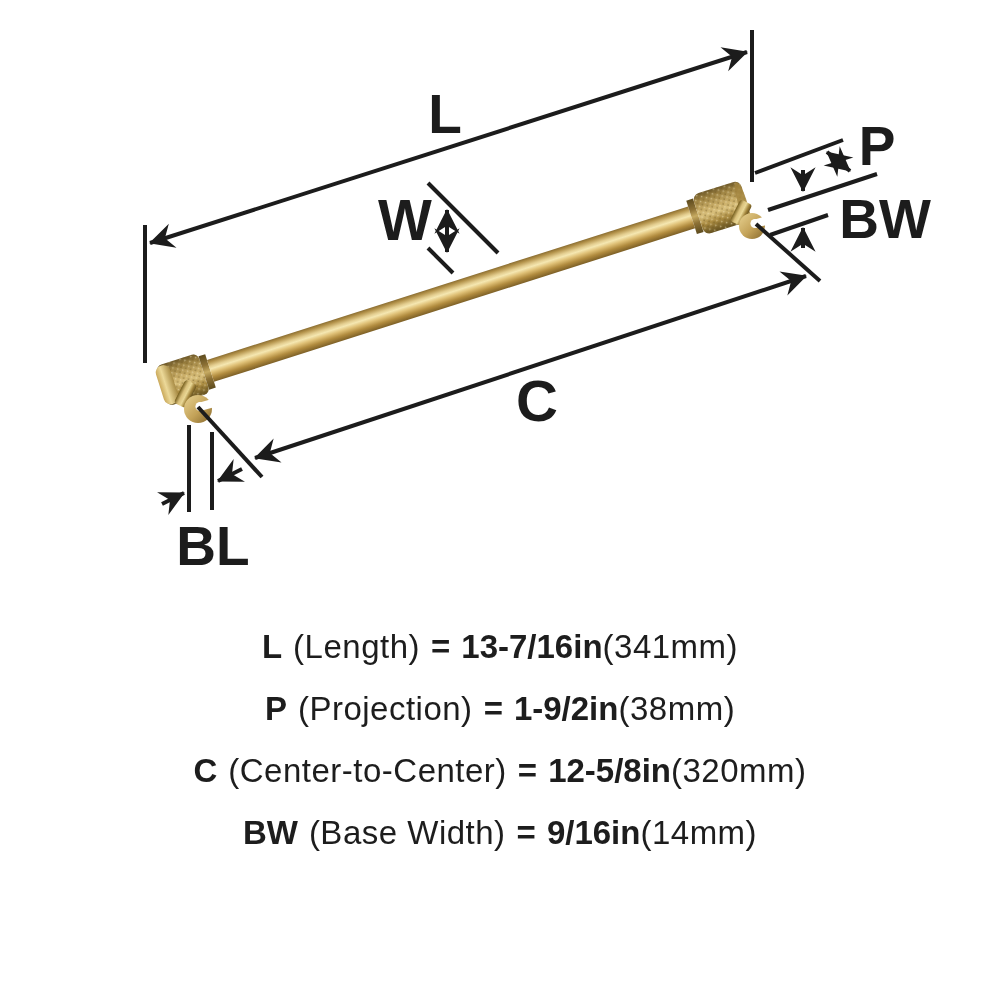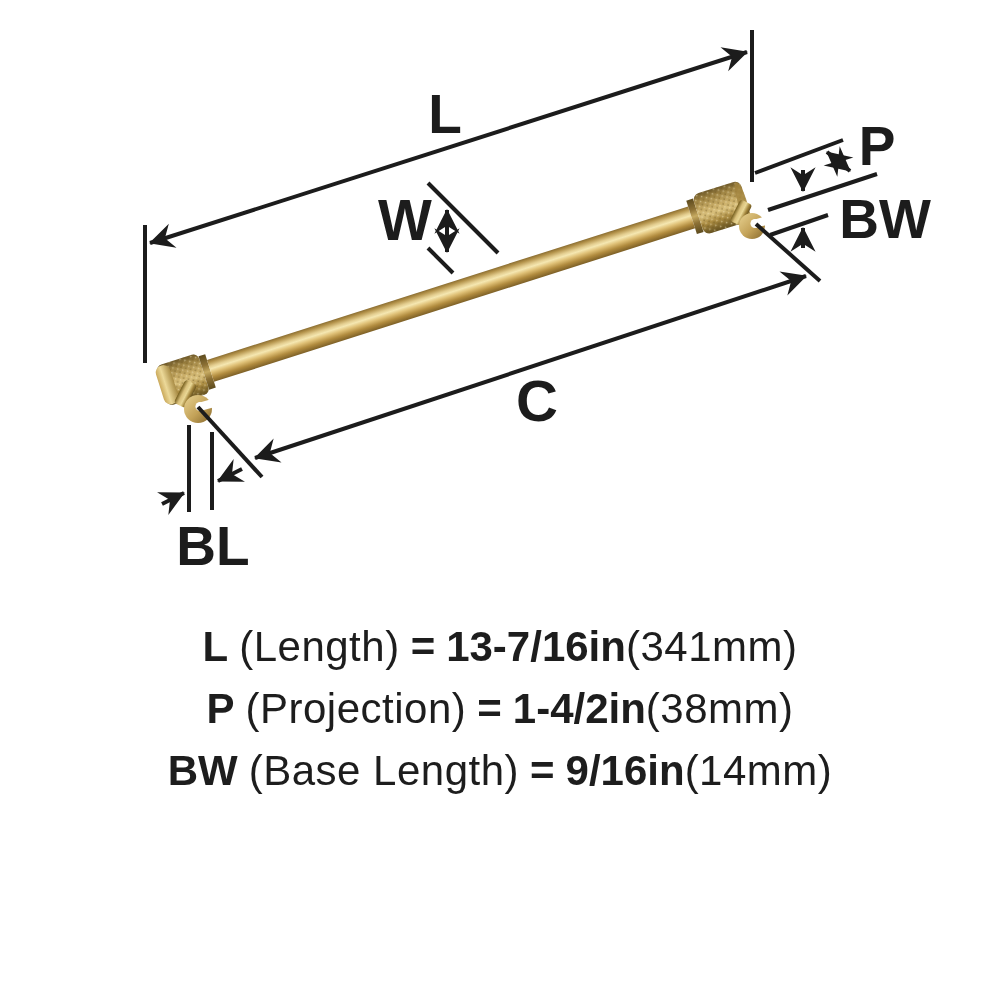--- a/index.html
+++ b/index.html
@@ -7,21 +7,21 @@
     width:1000px;height:1000px;background:#ffffff;
     font-family:"Liberation Sans",sans-serif;overflow:hidden;
   }
   .stage{position:relative;width:1000px;height:1000px;background:#fff;}
   .diagram-svg{position:absolute;left:0;top:0;}
   .dlabel{font-family:"Liberation Sans",sans-serif;font-weight:700;fill:#1c1c1c;}
   .specs{
     position:absolute;left:0;top:616px;width:1000px;
     text-align:center;color:#1d1d1d;
   }
-  .spec-line{font-size:42px;line-height:62px;white-space:nowrap;}
+  .spec-line{font-size:33px;line-height:62px;white-space:nowrap;}
   .spec-line .sym{font-weight:700;margin-right:11px;}
   .spec-line .nm {font-weight:400;margin-right:11px;letter-spacing:.5px;}
   .spec-line .eq {font-weight:700;margin-right:11px;}
   .spec-line .val{font-weight:700;}
   .spec-line .mm {font-weight:400;letter-spacing:.5px;}
 </style>
 </head>
 <body>
 
 <div class="stage">
@@ -140,19 +140,22 @@
     <text class="dlabel" x="885" y="238" font-size="55" text-anchor="middle">BW</text>
     <text class="dlabel" x="537" y="421" font-size="58" text-anchor="middle">C</text>
     <text class="dlabel" x="213" y="565" font-size="55" text-anchor="middle">BL</text>
   </svg>
 
   <div class="specs">
     <div class="spec-line">
       <span class="sym">L</span><span class="nm">(Length)</span><span class="eq">=</span><span class="val">13-7/16in</span><span class="mm">(341mm)</span>
     </div>
     <div class="spec-line">
-      <span class="sym">P</span><span class="nm">(Projection)</span><span class="eq">=</span><span class="val">1-4/2in</span><span class="mm">(38mm)</span>
+      <span class="sym">P</span><span class="nm">(Projection)</span><span class="eq">=</span><span class="val">1-9/2in</span><span class="mm">(38mm)</span>
     </div>
     <div class="spec-line">
-      <span class="sym">BW</span><span class="nm">(Base Length)</span><span class="eq">=</span><span class="val">9/16in</span><span class="mm">(14mm)</span>
+      <span class="sym">C</span><span class="nm">(Center-to-Center)</span><span class="eq">=</span><span class="val">12-5/8in</span><span class="mm">(320mm)</span>
+    </div>
+    <div class="spec-line">
+      <span class="sym">BW</span><span class="nm">(Base Width)</span><span class="eq">=</span><span class="val">9/16in</span><span class="mm">(14mm)</span>
     </div>
   </div>
 </div>
 
 </body></html>

